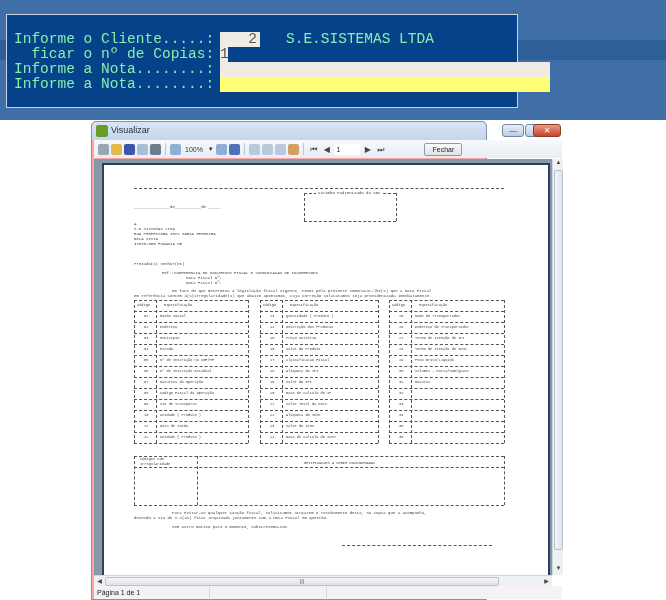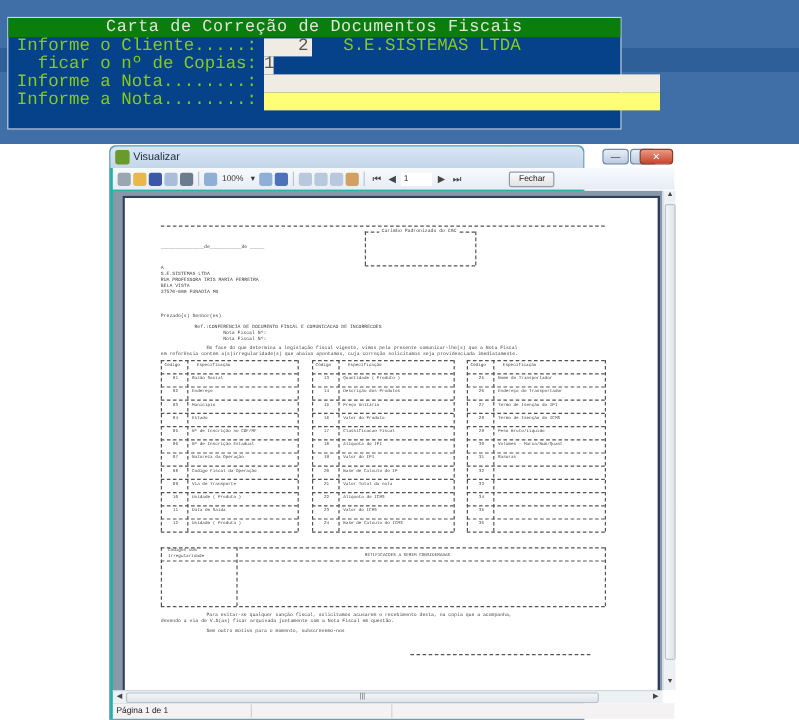--- a/index.html
+++ b/index.html
@@ -20,32 +20,32 @@
   }
   .term-title {
     position: absolute; left: 0; top: 0; width: 100%; height: 16px;
     background: #0a7d0a; color: #dfe6dc;
     font-family: "Liberation Mono", monospace; font-size: 14px; line-height: 16px;
     text-align: center; letter-spacing: 0.5px;
   }
   .term-row {
     position: absolute; left: 7px; height: 15px;
     font-family: "Liberation Mono", monospace; font-size: 14.5px; line-height: 15px;
-    color: #84cc16; white-space: pre;
+    color: #86efac; white-space: pre;
   }
   .field {
     position: absolute; height: 15px;
     font-family: "Liberation Mono", monospace; font-size: 14.5px; line-height: 15px;
     color: #555; white-space: pre;
   }
 
   
   .viewer {
     position: absolute; left: 91px; top: 121px; width: 396px; height: 479px;
-    background: #14b8a6; border: 1px solid #7a96b4; border-radius: 5px 5px 0 0;
+    background: #fca5a5; border: 1px solid #7a96b4; border-radius: 5px 5px 0 0;
   }
   .viewer-title {
     position: absolute; left: 0; top: 0; width: 100%; height: 18px;
     background: linear-gradient(#d9e6f4, #c4d6ea);
     border-radius: 5px 5px 0 0;
   }
   .viewer-title .app-icon {
     position: absolute; left: 4px; top: 3px; width: 12px; height: 12px;
     background: #6a9a2a; border-radius: 2px;
   }
@@ -121,21 +121,20 @@
   .dash-h { position: absolute; height: 0; border-top: 1px dashed #555; }
   .dash-v { position: absolute; width: 0; border-left: 1px dashed #555; }
   .cell { position: absolute; font-size: 3.6px; line-height: 5px; color: #444; white-space: nowrap; }
 </style>
 </head>
 <body>
 
 <div class="term-band">
   <div class="stripe"></div>
   <div class="term-win">
-    <div class="term-title">Carta de Correção de Documentos Fiscais</div>
 
     <div class="term-row" style="top:17px;">Informe o Cliente.....:</div>
     <div class="field" style="left:213px; top:17px; width:40px; background:#f0ece4; text-align:right; padding-right:3px;">2</div>
     <div class="term-row" style="left:279px; top:17px;">S.E.SISTEMAS LTDA</div>
 
     <div class="term-row" style="top:32px;">  ficar o nº de Copias:</div>
     <div class="field" style="left:213px; top:32px; width:8px; background:#f0ece4;">1</div>
 
     <div class="term-row" style="top:47px;">Informe a Nota........:</div>
     <div class="field" style="left:213px; top:47px; width:330px; background:#f0ece4;"></div>

